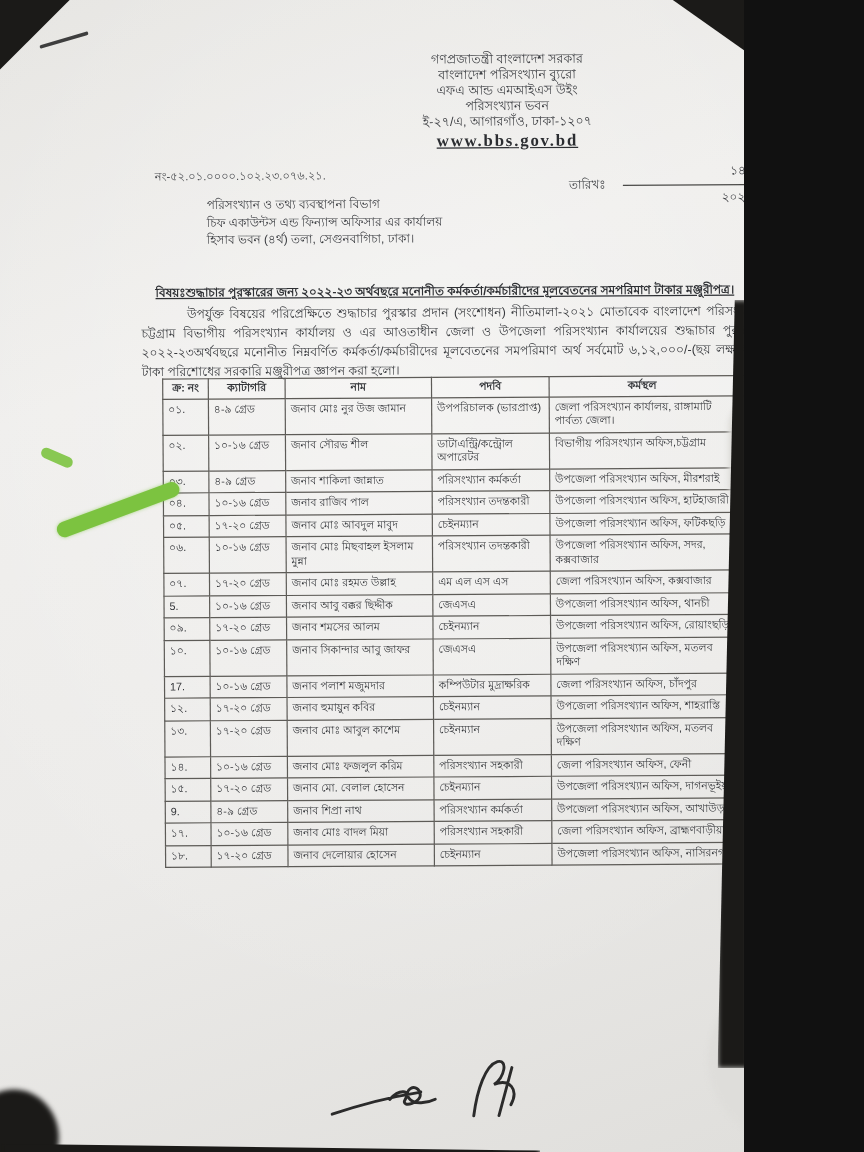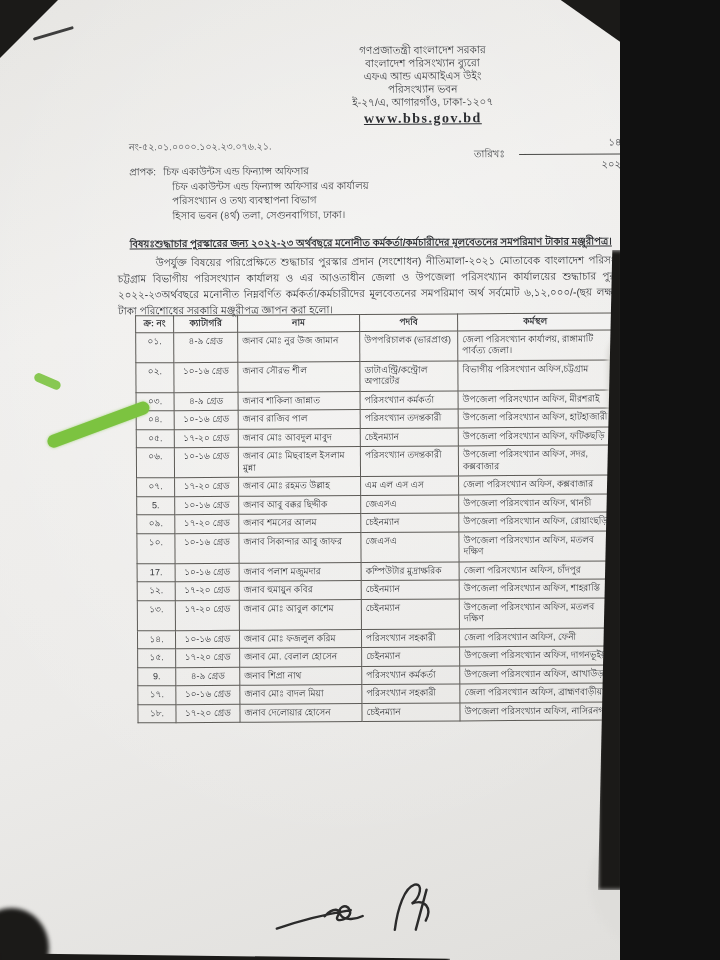--- a/index.html
+++ b/index.html
@@ -32,21 +32,21 @@
   .subject{position:absolute;left:131px;top:235px;width:540px;font-size:10px;font-weight:bold;
            color:#2e3034;text-decoration:underline;}
   .bodytext{position:absolute;left:119px;top:254px;width:548px;font-size:10.3px;line-height:16px;
             text-align:justify;text-indent:38px;color:#36383c;}
 
   
   table{position:absolute;left:136px;top:314px;width:561px;border-collapse:collapse;table-layout:fixed;}
   th,td{border:1px solid #5d5b57;font-size:9px;line-height:11.5px;padding:3px 4px;color:#34363a;
         vertical-align:top;overflow:hidden;}
   th{font-weight:bold;text-align:center;padding:2px 1px;background:rgba(255,255,255,.18);}
-  td.c{text-align:center;}
+  td.c{text-align:left;}
   td:last-child,th:last-child{border-right:none;}
 
   
   .dark{position:absolute;background:#1b1a18;filter:blur(2px);}
   #corner-tl{left:-6px;top:-6px;width:70px;height:70px;clip-path:polygon(0 0,100% 0,0 100%);}
   #corner-tr{right:-6px;top:-6px;width:90px;height:52px;clip-path:polygon(18% 0,100% 0,100% 100%);}
   #edge-r{right:-4px;top:250px;width:26px;height:640px;clip-path:polygon(55% 0,100% 0,100% 100%,0 100%);}
   #corner-bl{left:-26px;bottom:-28px;width:75px;height:80px;border-radius:50%;}
   #edge-b{left:0;bottom:-6px;width:450px;height:16px;clip-path:polygon(0 20%,100% 55%,100% 100%,0 100%);}
 
@@ -86,26 +86,22 @@
     </div>
 
     <div class="refno">নং-৫২.০১.০০০০.১০২.২৩.০৭৬.২১.</div>
     <div class="datelabel">তারিখঃ</div>
     <div class="datebox">
       <div class="top">১৪৩০ বঙ্গাব্দ।</div>
       <div class="bot">২০২৩ খ্রিস্টাব্দ।</div>
     </div>
 
     <div class="recipient">
-      <div class="row0">
-        <span>প্রাপক:</span>
-        <span>চিফ একাউন্টস এন্ড ফিন্যান্স অফিসার</span>
-      </div>
+      <div class="ind">পরিসংখ্যান ও তথ্য ব্যবস্থাপনা বিভাগ</div>
       <div class="ind">চিফ একাউন্টস এন্ড ফিন্যান্স অফিসার এর কার্যালয়</div>
-      <div class="ind">পরিসংখ্যান ও তথ্য ব্যবস্থাপনা বিভাগ</div>
       <div class="ind">হিসাব ভবন (৪র্থ) তলা, সেগুনবাগিচা, ঢাকা।</div>
     </div>
 
     <div class="subject">বিষয়ঃশুদ্ধাচার পুরস্কারের জন্য ২০২২-২৩ অর্থবছরে মনোনীত কর্মকর্তা/কর্মচারীদের মূলবেতনের সমপরিমাণ টাকার মঞ্জুরীপত্র।</div>
     <div class="bodytext">উপর্যুক্ত বিষয়ের পরিপ্রেক্ষিতে শুদ্ধাচার পুরস্কার প্রদান (সংশোধন) নীতিমালা-২০২১ মোতাবেক বাংলাদেশ পরিসংখ্যান ব্যুরোর চট্টগ্রাম বিভাগীয় পরিসংখ্যান কার্যালয় ও এর আওতাধীন জেলা ও উপজেলা পরিসংখ্যান কার্যালয়ের শুদ্ধাচার পুরস্কারের জন্য ২০২২-২৩অর্থবছরে মনোনীত নিম্নবর্ণিত কর্মকর্তা/কর্মচারীদের মূলবেতনের সমপরিমাণ অর্থ সর্বমোট ৬,১২,০০০/-(ছয় লক্ষ বার হাজার) টাকা পরিশোধের সরকারি মঞ্জুরীপত্র জ্ঞাপন করা হলো।</div>
 
     <table>
       <colgroup>
         <col style="width:38px">
           <col style="width:64px">

